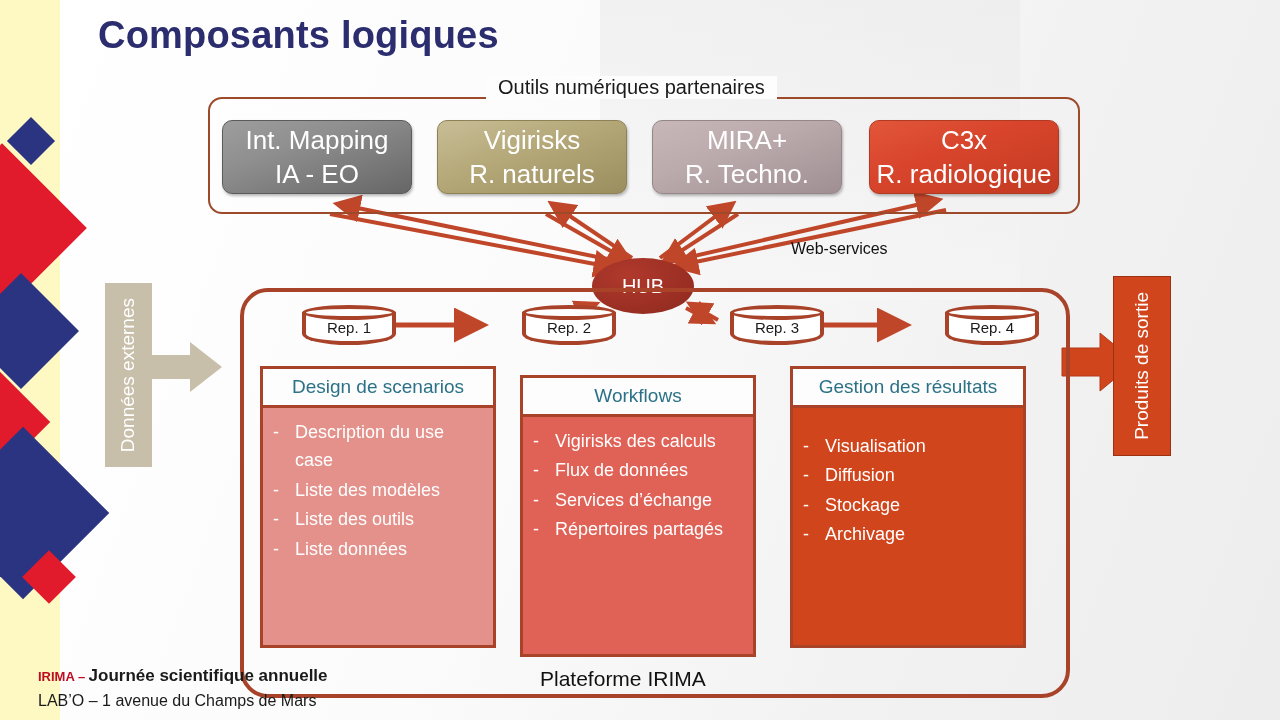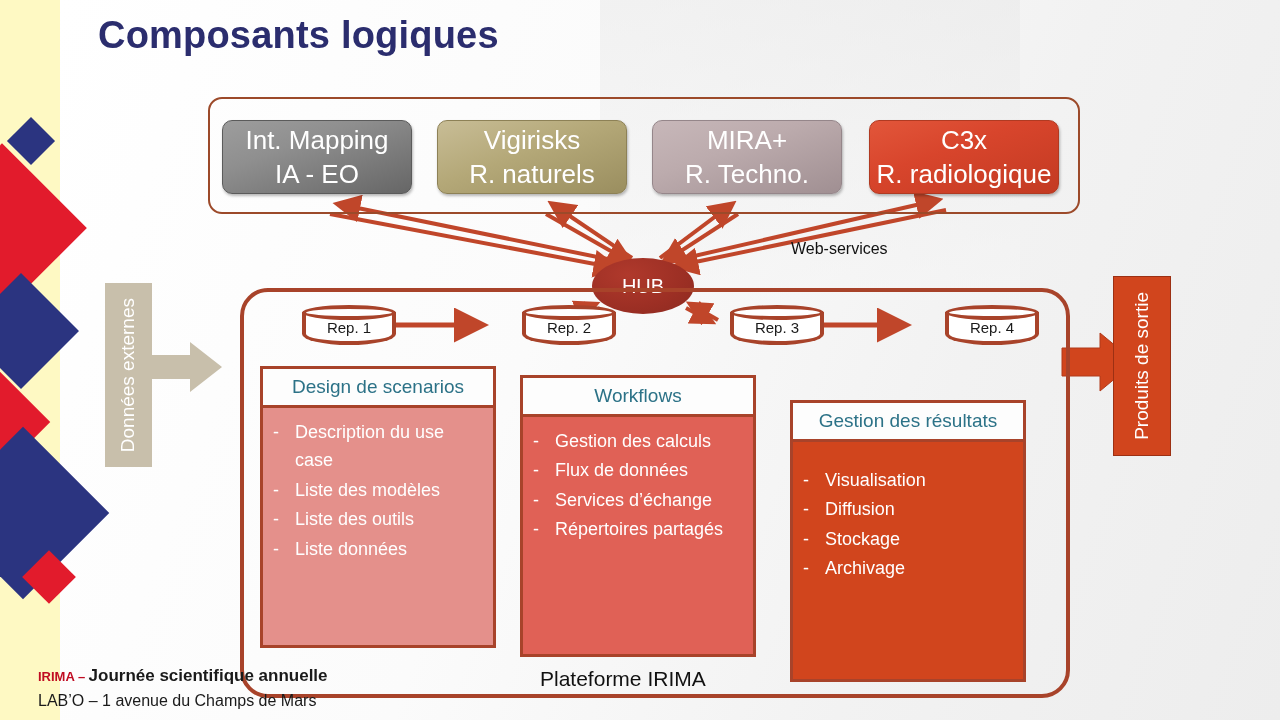--- a/index.html
+++ b/index.html
@@ -214,21 +214,21 @@
   }
   .panel-body .dash {
     width: 22px;
     flex: 0 0 22px;
     color: #ffffff;
   }
   .panel-1 { left: 260px; }
   .panel-1 .panel-body { background: #e4908b; height: 240px; }
   .panel-2 { left: 520px; margin-top: 9px; }
   .panel-2 .panel-body { background: #e06156; height: 240px; }
-  .panel-3 { left: 790px; margin-top: 34px; }
+  .panel-3 { left: 790px; }
   .panel-3 .panel-body { background: #d1451d; height: 240px; }
 
   
   .side-box {
     position: absolute;
     display: flex;
     align-items: center;
     justify-content: center;
     color: #ffffff;
     box-sizing: border-box;
@@ -335,20 +335,21 @@
     <g fill="#c8bfab">
       <path d="M152,355 L190,355 L190,342 L222,367 L190,392 L190,379 L152,379 Z"></path>
     </g>
 
     <g fill="#d1451d" stroke="#b03a1a" stroke-width="1">
       <path d="M1062,348 L1100,348 L1100,333 L1135,362 L1100,391 L1100,376 L1062,376 Z"></path>
     </g>
   </svg>
 
   <div class="partners-box"></div>
+  <div class="partners-legend">Outils numériques partenaires</div>
 
   <div class="tool tool-1">
     <div>Int. Mapping</div>
     <div>IA - EO</div>
   </div>
   <div class="tool tool-2">
     <div>Vigirisks</div>
     <div>R. naturels</div>
   </div>
   <div class="tool tool-3">
@@ -412,21 +413,21 @@
       </ul>
     </div>
   </div>
 
   <div class="panel panel-2">
     <div class="panel-head">Workflows</div>
     <div class="panel-body">
       <ul>
         <li>
             <span class="dash">-</span>
-            <span>Gestion des calculs</span>
+            <span>Vigirisks des calculs</span>
           </li>
         <li>
             <span class="dash">-</span>
             <span>Flux de données</span>
           </li>
         <li>
             <span class="dash">-</span>
             <span>Services d’échange</span>
           </li>
         <li>

